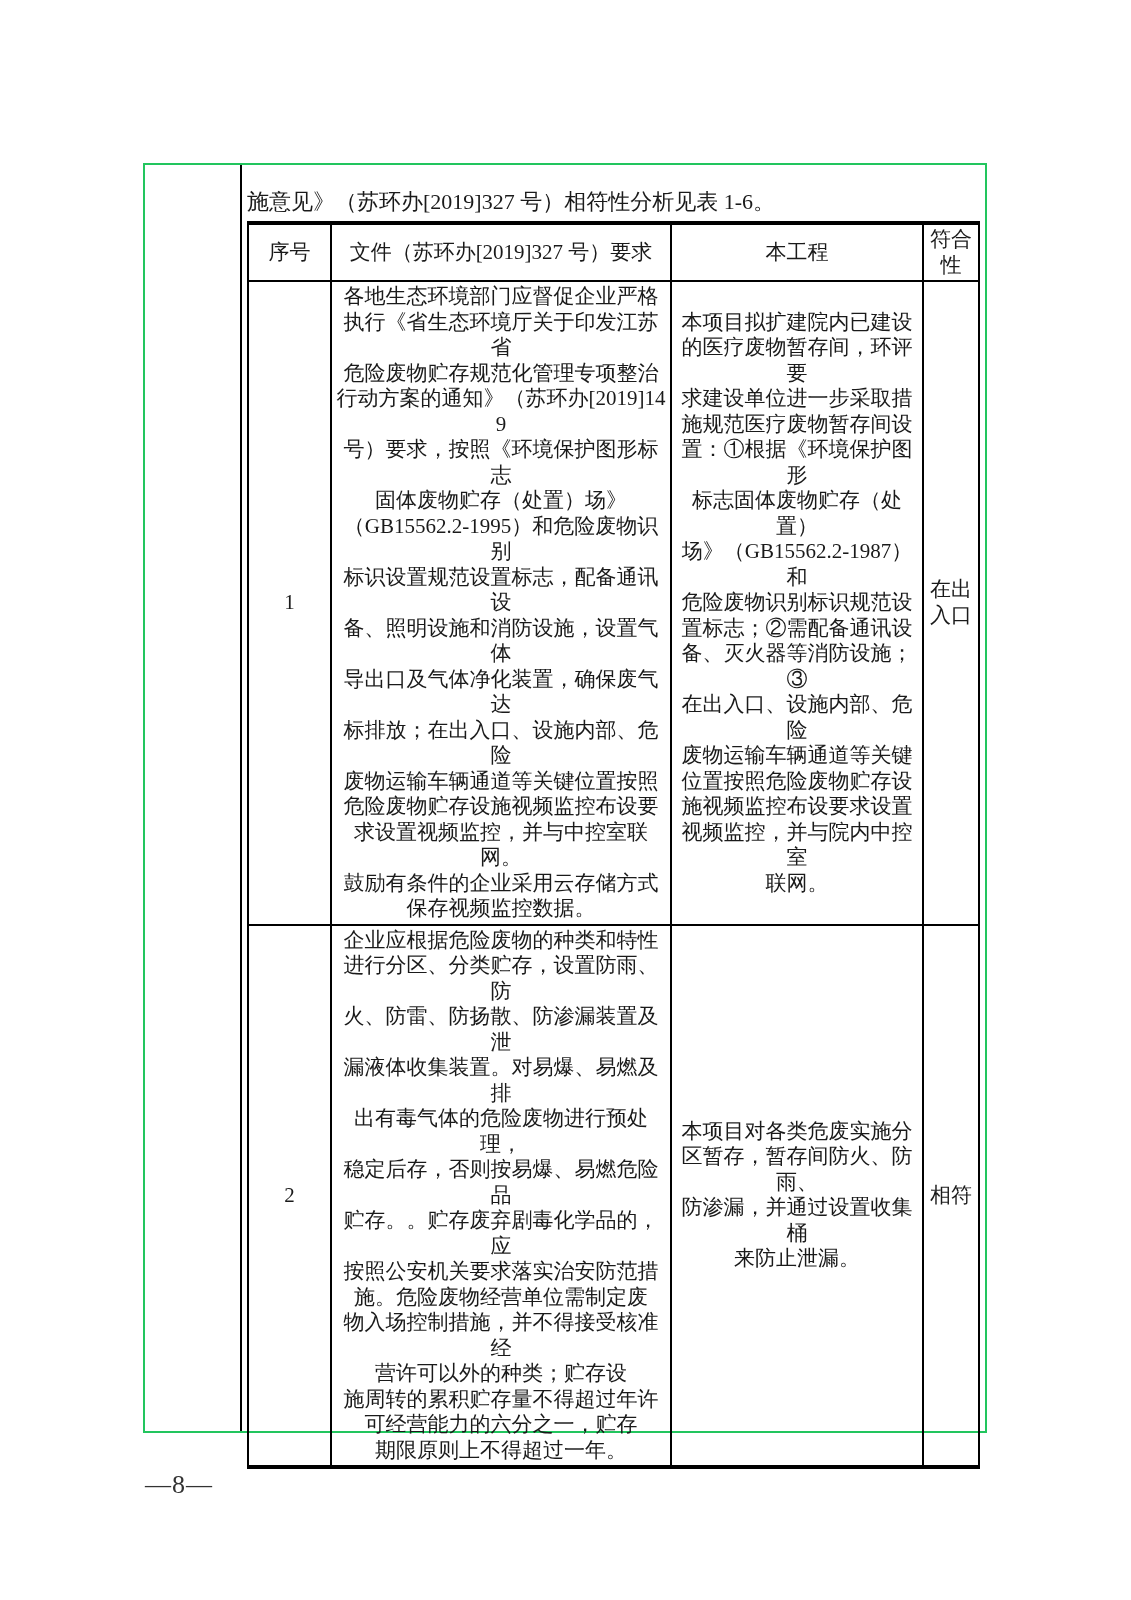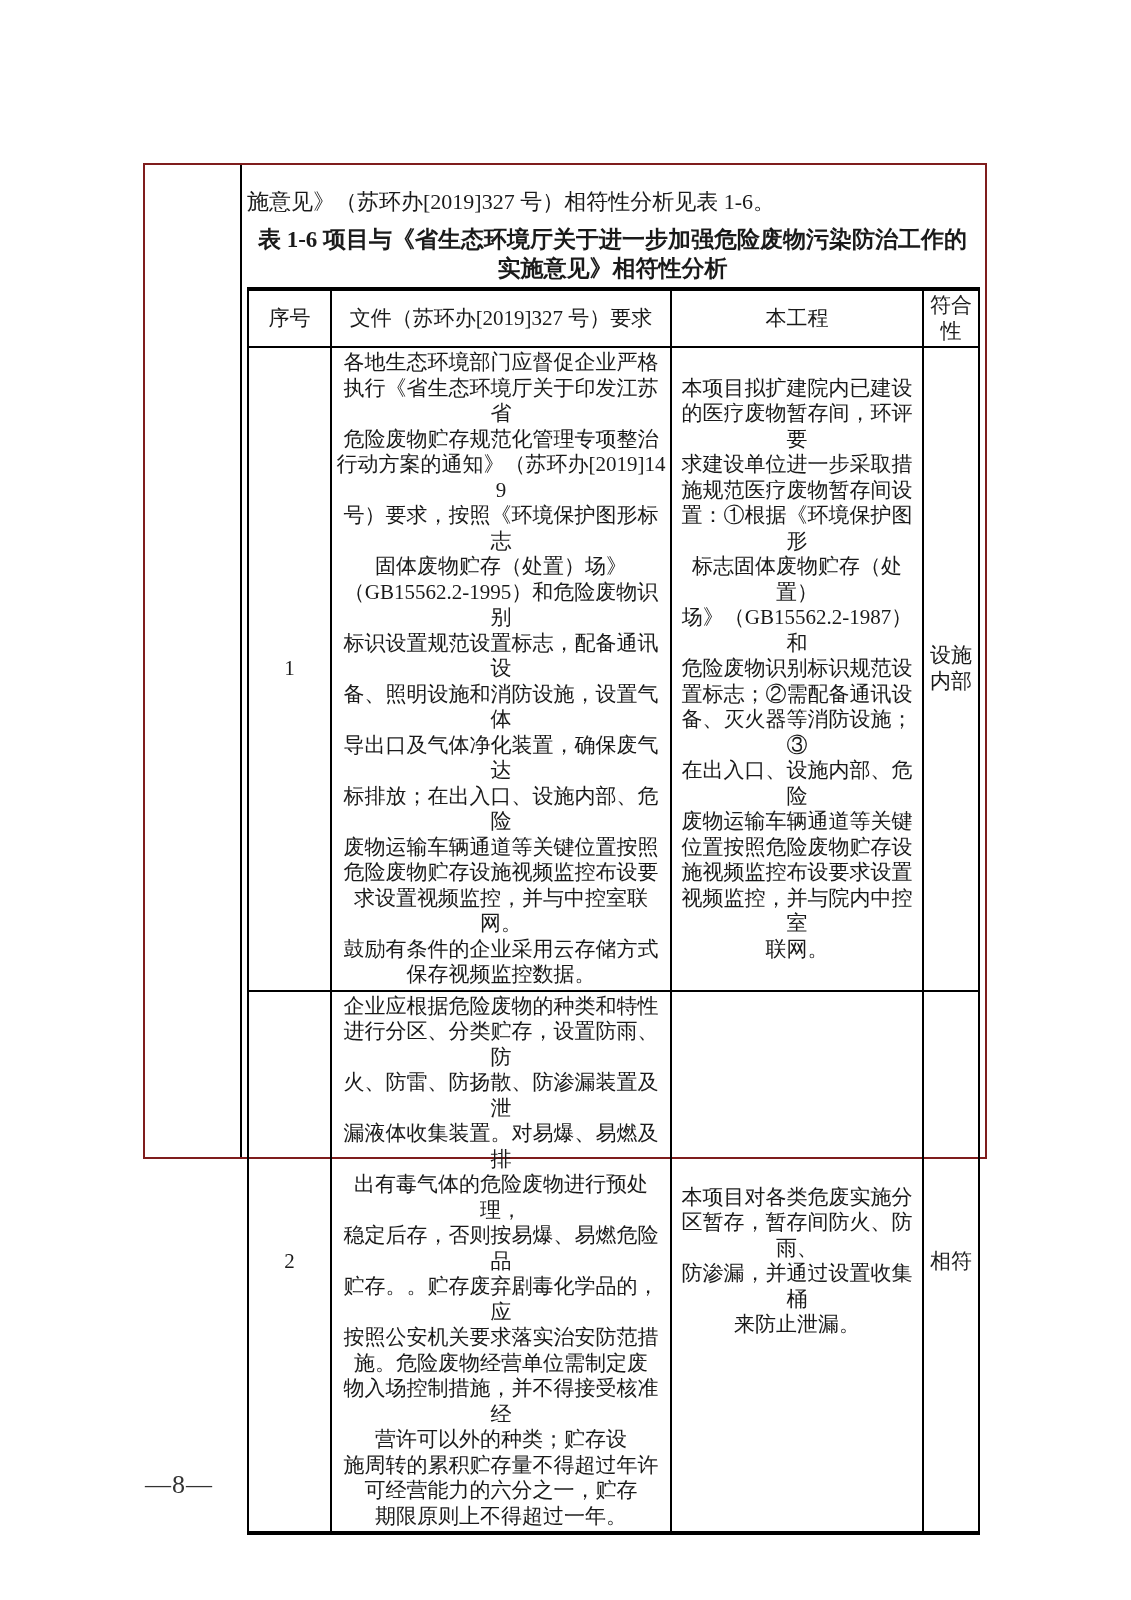--- a/index.html
+++ b/index.html
@@ -7,22 +7,22 @@
   body {
     width: 1131px; height: 1600px;
     position: relative;
     font-family: "Liberation Serif", "DejaVu Serif", serif;
     color: #1a1a1a;
   }
   .page { position: relative; width: 1131px; height: 1600px; background: #fff; overflow: hidden; }
 
   .frame {
     position: absolute; left: 143px; top: 163px;
-    width: 844px; height: 996px;
-    border: 2px solid #7f1d1d;
+    width: 844px; height: 1270px;
+    border: 2px solid #22c55e;
   }
   .frame-divider {
     position: absolute; left: 95px; top: 0; bottom: 0;
     width: 0; border-left: 2px solid #000;
   }
   .content {
     position: absolute; left: 102px; top: 0;
     width: 731px;
   }
 
@@ -83,21 +83,20 @@
 
 <div class="page">
 
   <div class="frame">
     <div class="frame-divider"></div>
 
     <div class="content">
 
       <p class="intro">施意见》（苏环办[2019]327 号）相符性分析见表 1-6。</p>
 
-      <div class="tbl-title">表 1-6 项目与《省生态环境厅关于进一步加强危险废物污染防治工作的实施意见》相符性分析</div>
 
       <table class="doc-table t1">
         <colgroup>
           <col class="c1">
             <col class="c2">
             <col class="c3">
             <col class="c4">
         </colgroup>
         <tbody>
             <tr class="hdr">
@@ -133,21 +132,21 @@
 场》（GB15562.2-1987）和
 危险废物识别标识规范设
 置标志；②需配备通讯设
 备、灭火器等消防设施；③
 在出入口、设施内部、危险
 废物运输车辆通道等关键
 位置按照危险废物贮存设
 施视频监控布设要求设置
 视频监控，并与院内中控室
 联网。</td>
-          <td>设施内部</td>
+          <td>在出入口</td>
         </tr>
         <tr class="r2">
           <td>2</td>
           <td class="pre">企业应根据危险废物的种类和特性
 进行分区、分类贮存，设置防雨、防
 火、防雷、防扬散、防渗漏装置及泄
 漏液体收集装置。对易爆、易燃及排
 出有毒气体的危险废物进行预处理，
 稳定后存，否则按易爆、易燃危险品
 贮存。。贮存废弃剧毒化学品的，应

